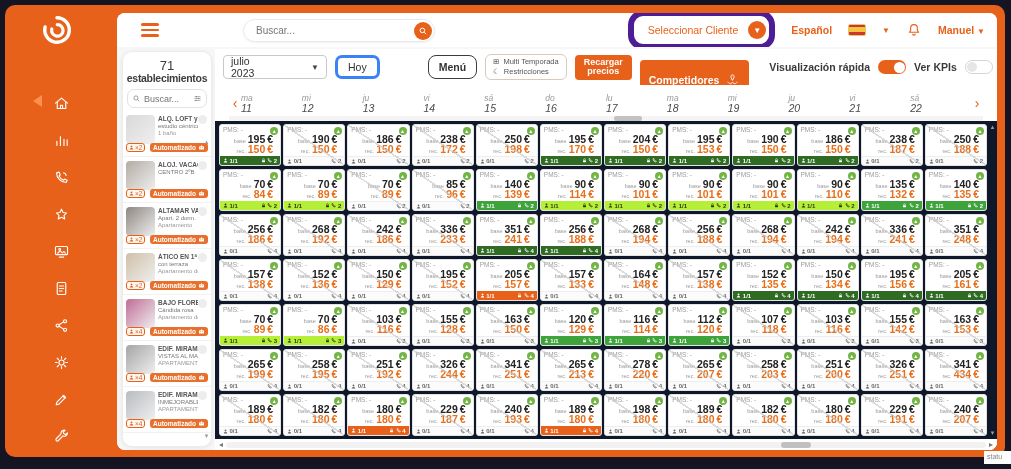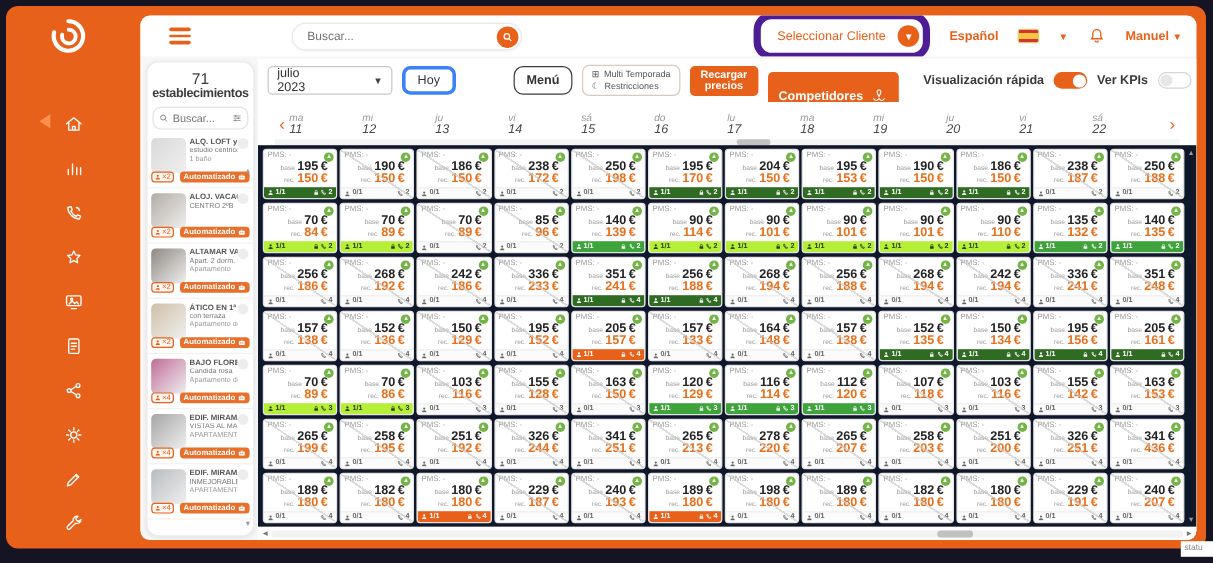--- a/index.html
+++ b/index.html
@@ -3051,21 +3051,21 @@
               <div class="cell slash">
                 <div class="pms">PMS: -</div>
                 <div class="gbadge">▴</div>
                 <div class="pline">
                   <span class="plab">base</span>
                   <span class="pbase">341</span>
                   <span class="pbase">€</span>
                 </div>
                 <div class="pline">
                   <span class="plab">rec.</span>
-                  <span class="prec">436</span>
+                  <span class="prec">434</span>
                   <span class="prec">€</span>
                 </div>
                 <div class="bar bar-free">
                   <span class="bl">
                     <span>
                       <svg width="5" height="5" viewBox="0 0 10 10" fill="currentColor">
                         <circle cx="5" cy="3" r="1.8"></circle>
                         <path d="M1.4 9c0-2 1.7-3.2 3.6-3.2S8.6 7 8.6 9z"></path>
                       </svg>
                     </span>

